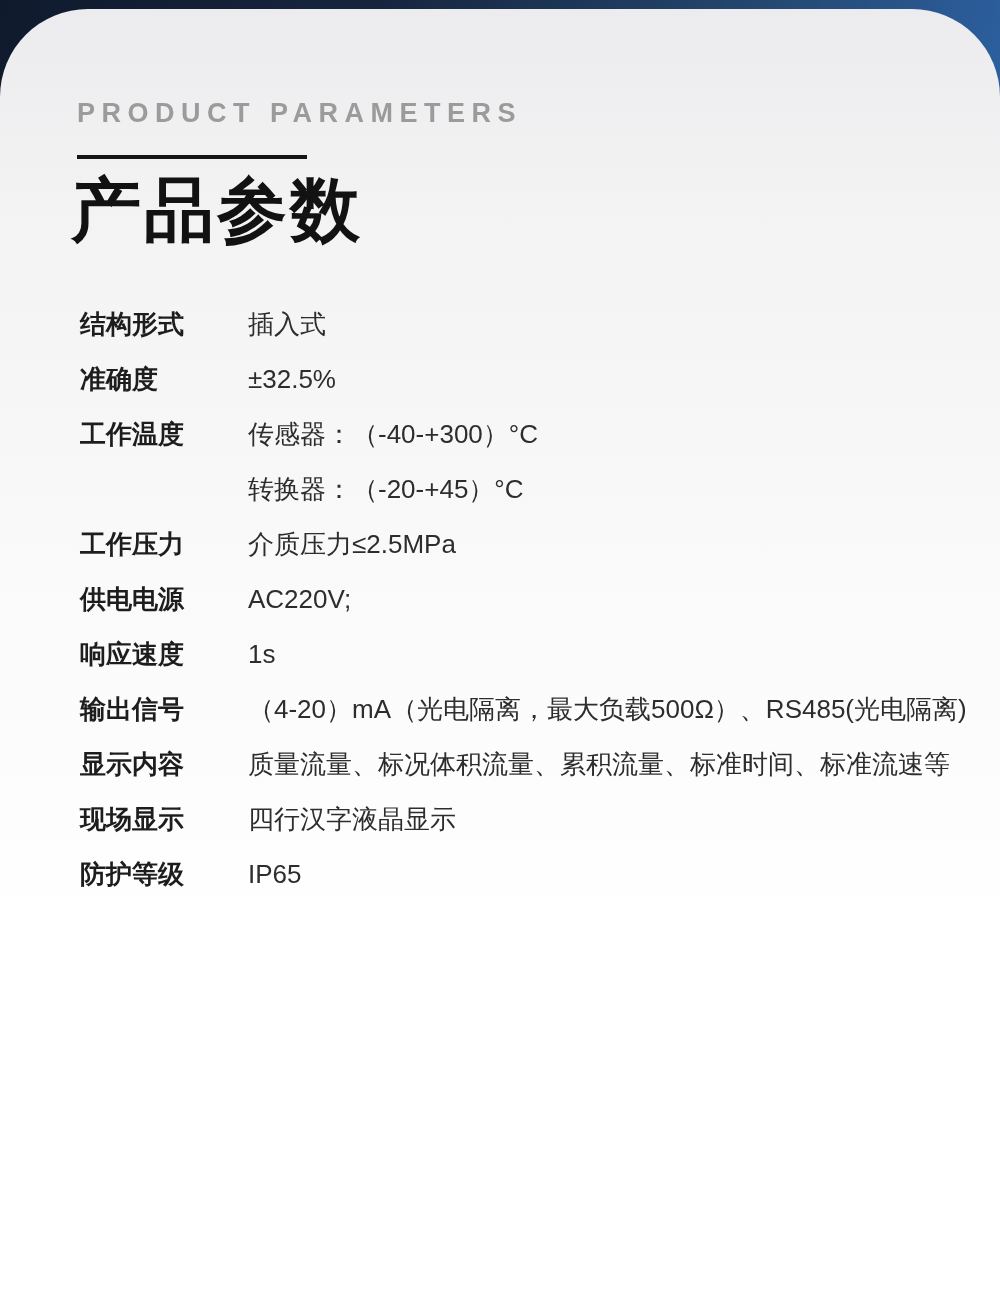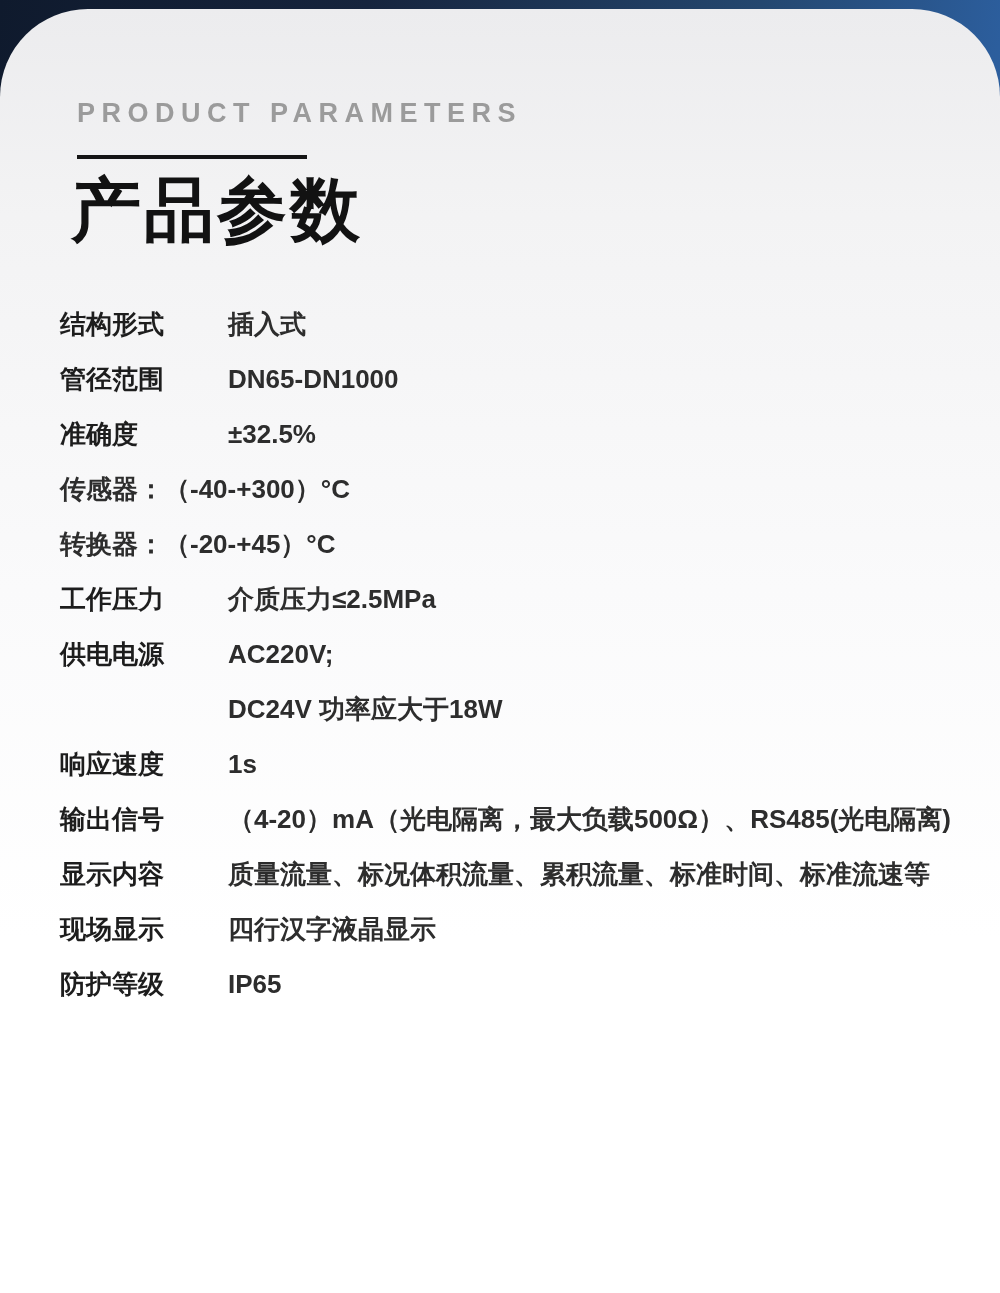--- a/index.html
+++ b/index.html
@@ -47,34 +47,34 @@
     letter-spacing: 3px;
     color: #121212;
     line-height: 78px;
   }
   .params {
     margin-top: 48px;
   }
   .param-row {
     display: flex;
     align-items: flex-start;
-    padding-left: 60px;
+    padding-left: 80px;
     padding-right: 30px;
     font-size: 26px;
     line-height: 55px;
   }
   .param-label {
     flex: 0 0 168px;
     font-weight: 700;
     color: #1d1d1d;
     white-space: nowrap;
   }
   .param-value {
     color: #2d2d2d;
-    font-weight: 700;
+    font-weight: 400;
   }
   .value-line {
     white-space: nowrap;
   }
 </style>
 </head>
 <body>
 
 <div class="card">
   <div class="card-inner">
@@ -88,54 +88,48 @@
     <div class="params">
 
         <div class="param-row">
           <div class="param-label">结构形式</div>
           <div class="param-value">
             <div class="value-line">插入式</div>
           </div>
         </div>
 
 
-        <div class="param-row">
-          <div class="param-label">管径范围</div>
-          <div class="param-value">
-            <div class="value-line">DN65-DN1000</div>
-          </div>
-        </div>
 
 
         <div class="param-row">
           <div class="param-label">准确度</div>
           <div class="param-value">
             <div class="value-line">±32.5%</div>
           </div>
         </div>
 
         <div class="param-row">
+          <div class="param-label">工作温度</div>
           <div class="param-value">
             <div class="value-line">传感器：（-40-+300）°C</div>
             <div class="value-line">转换器：（-20-+45）°C</div>
           </div>
         </div>
 
         <div class="param-row">
           <div class="param-label">工作压力</div>
           <div class="param-value">
             <div class="value-line">介质压力≤2.5MPa</div>
           </div>
         </div>
 
         <div class="param-row">
           <div class="param-label">供电电源</div>
           <div class="param-value">
             <div class="value-line">AC220V;</div>
-            <div class="value-line">DC24V 功率应大于18W</div>
           </div>
         </div>
 
         <div class="param-row">
           <div class="param-label">响应速度</div>
           <div class="param-value">
             <div class="value-line">1s</div>
           </div>
         </div>
 

